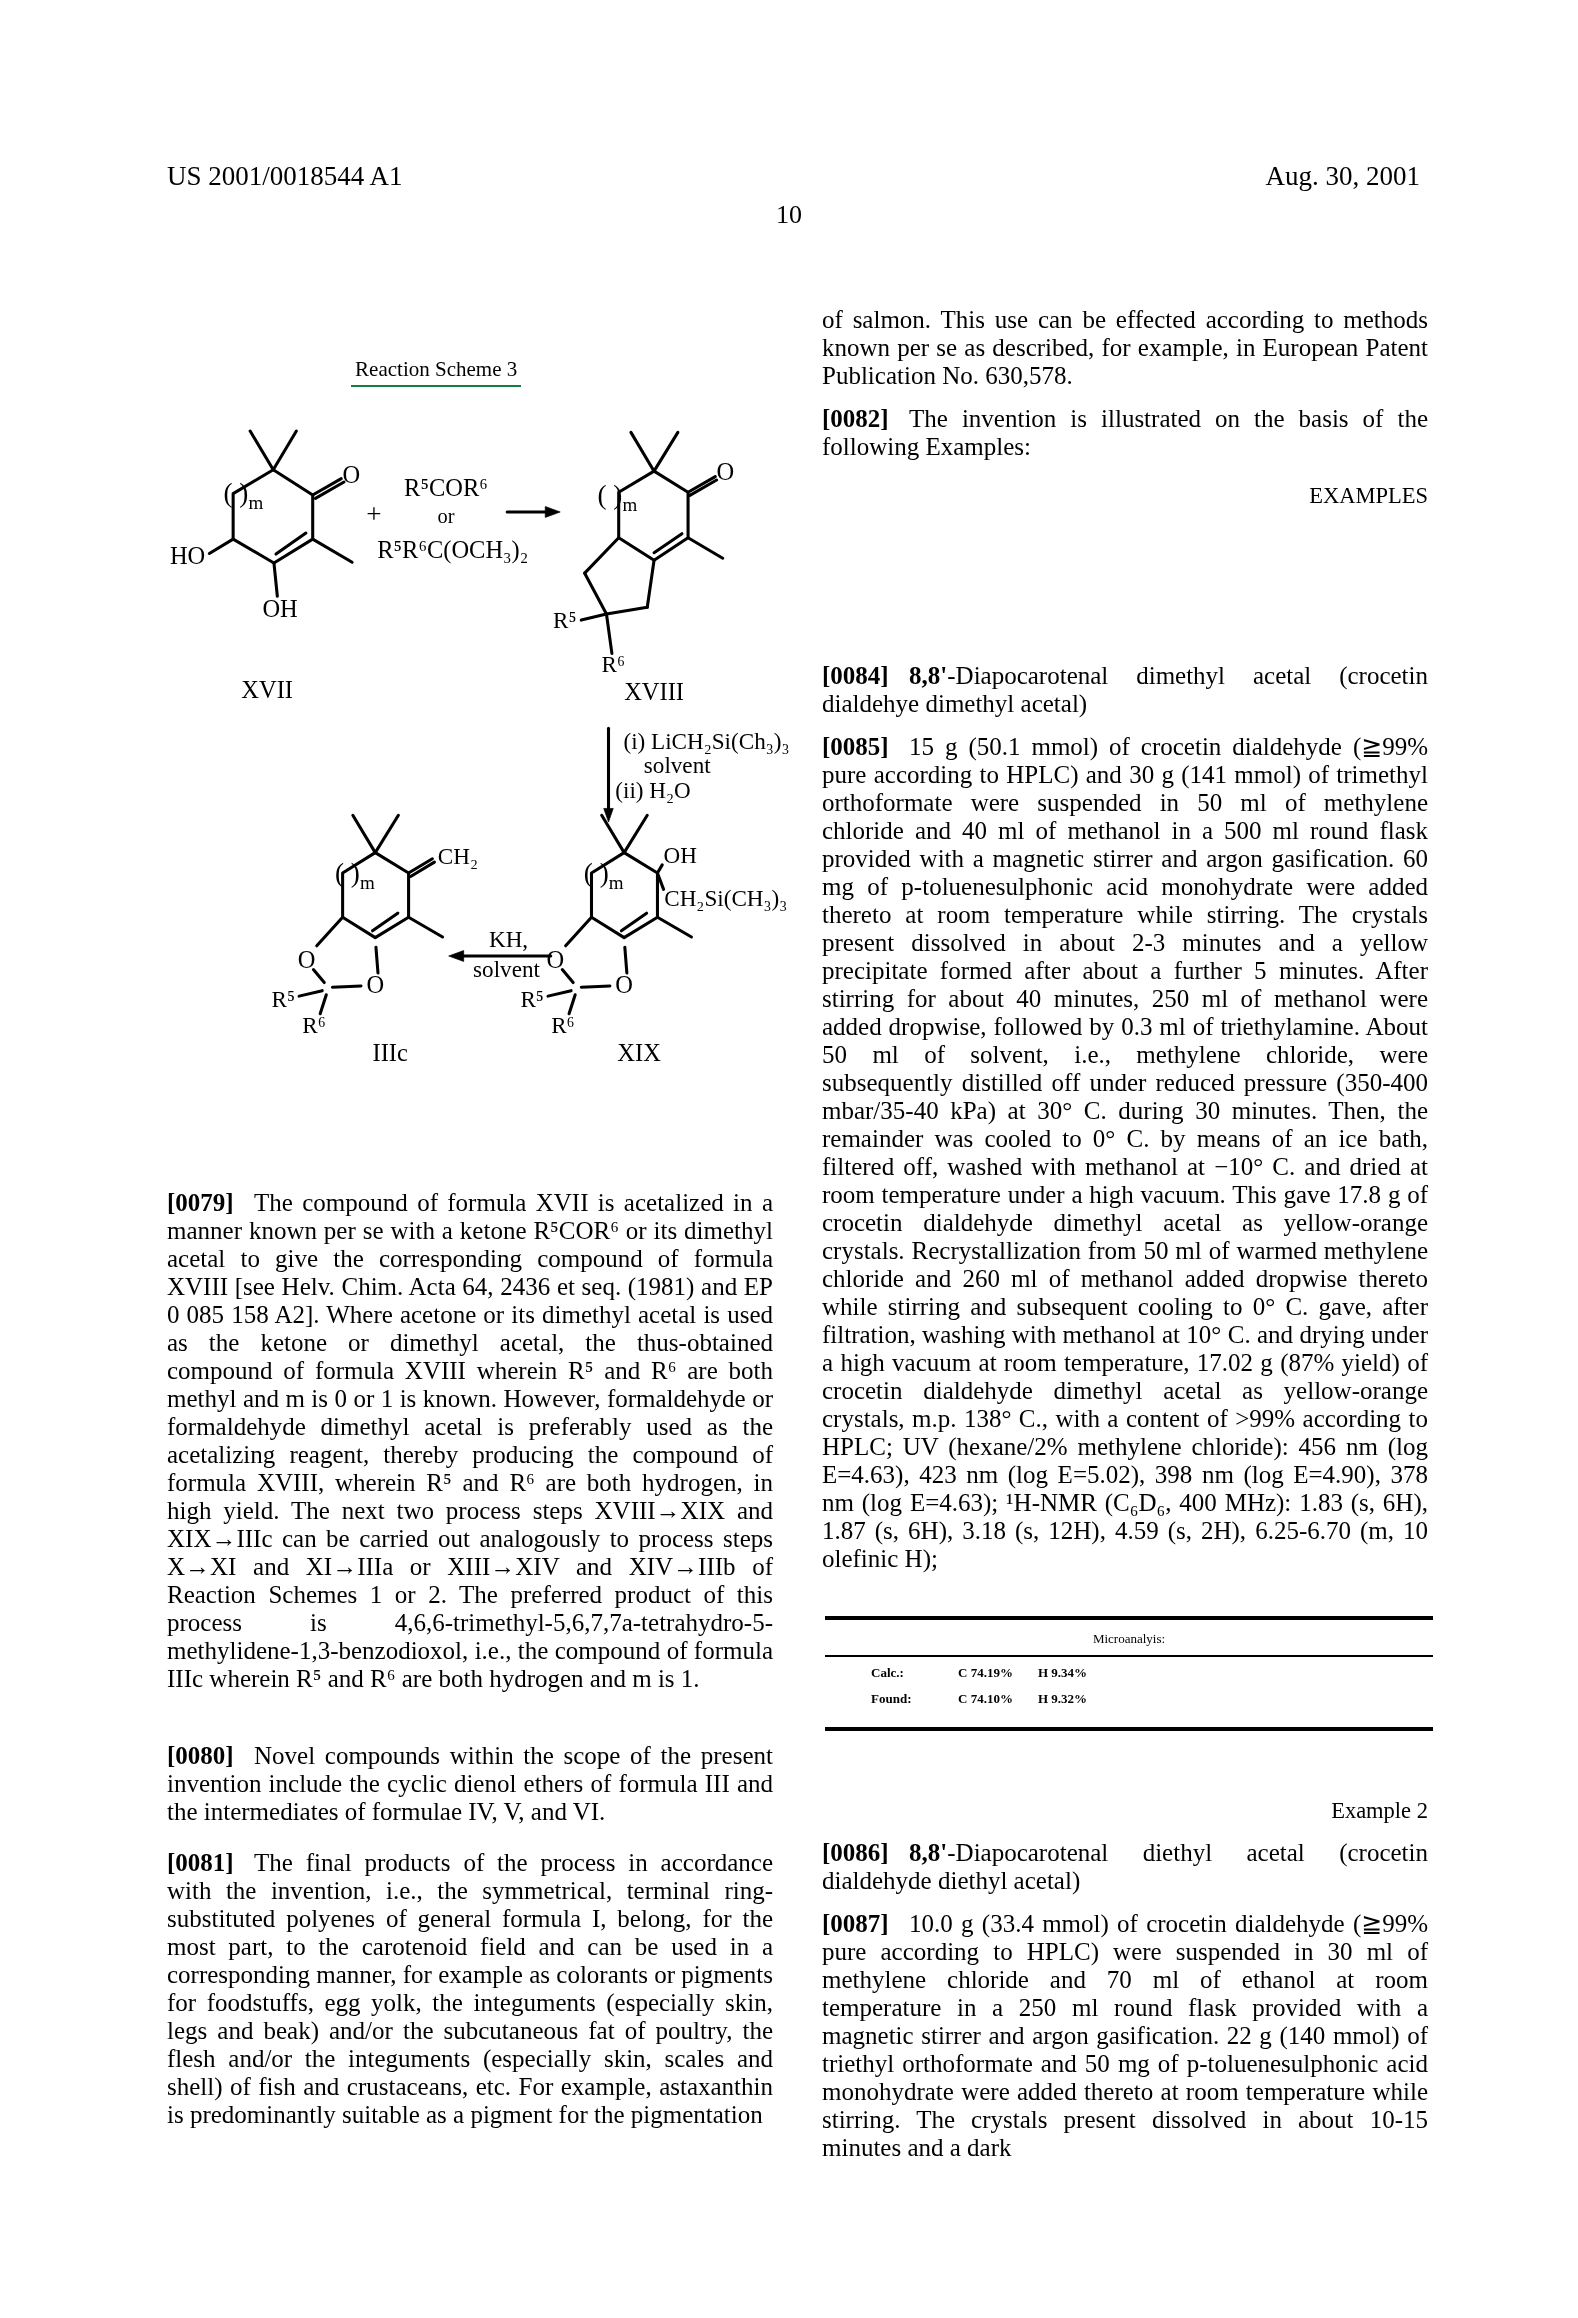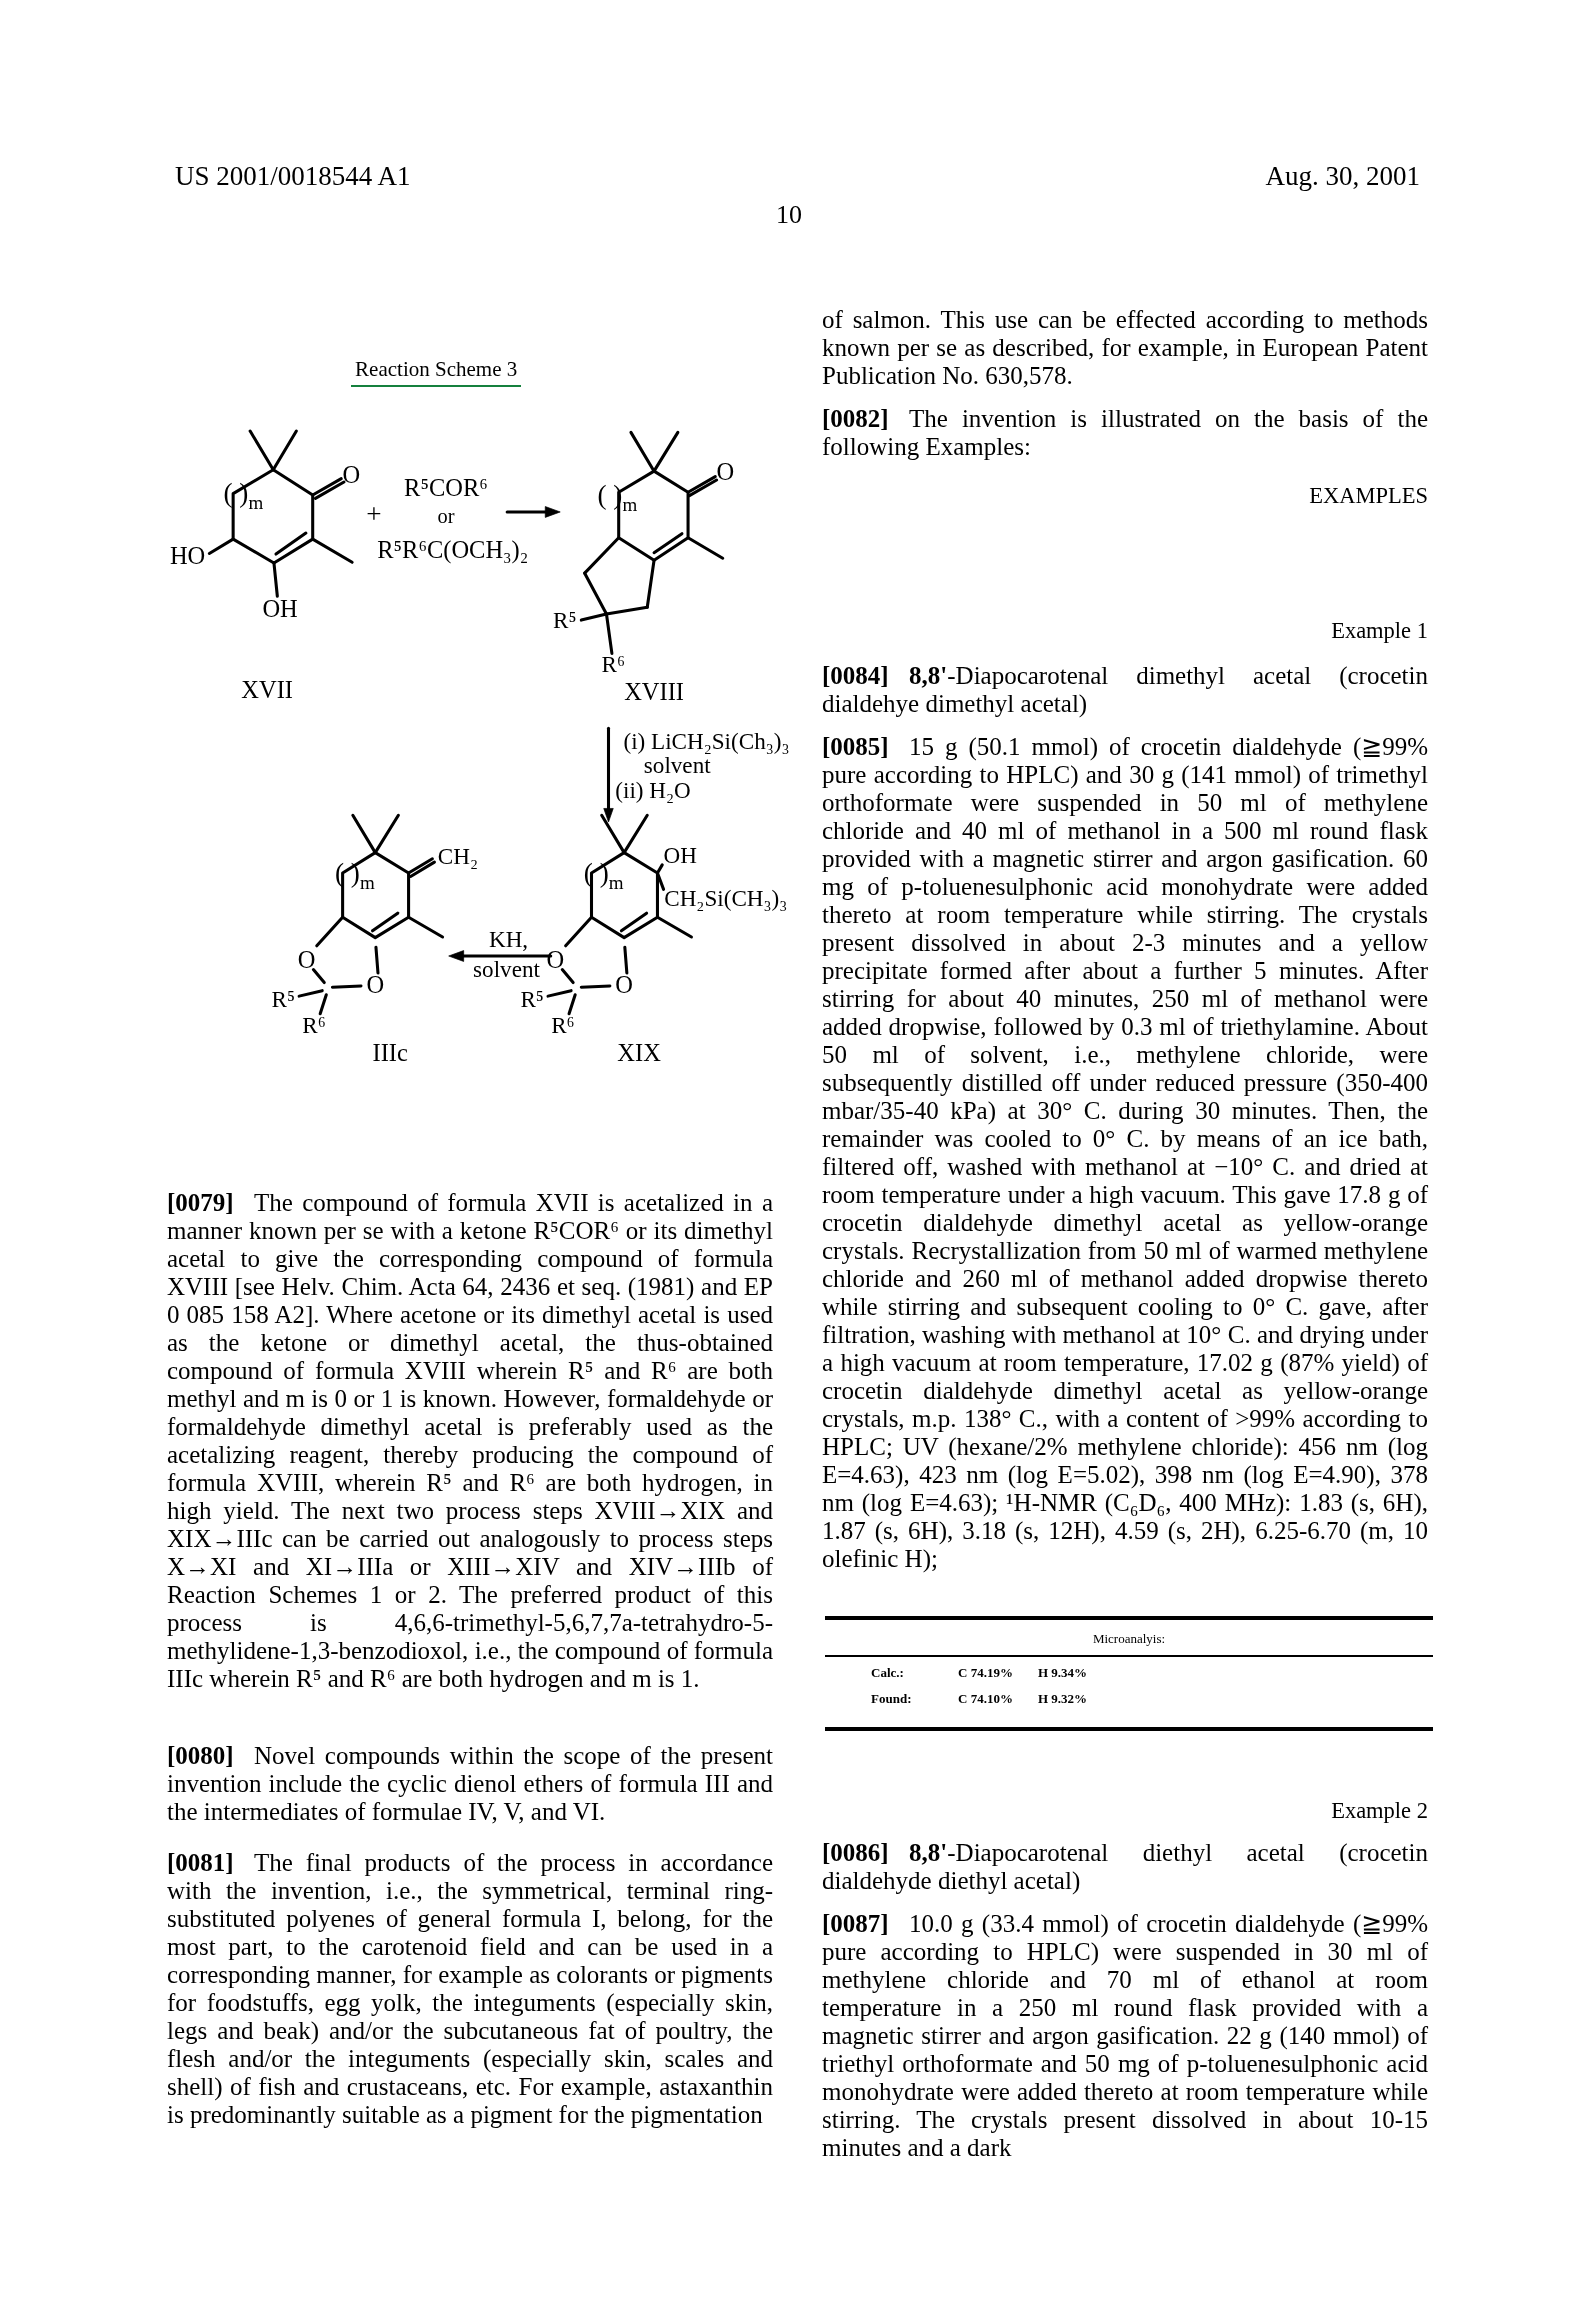--- a/index.html
+++ b/index.html
@@ -1,19 +1,19 @@
 <!DOCTYPE html>
 <html style="font-size:11px"><head>
 <meta charset="utf-8">
 <style>
   html,body{margin:0;padding:0;background:#ffffff;}
   .page{position:relative;width:1578px;height:2319px;background:#fff;color:#000;
         font-family:"Liberation Serif","DejaVu Serif",serif;overflow:hidden;}
   .abs{position:absolute;}
-  .hdr{font-size:27px;white-space:nowrap;margin-left:8px;}
+  .hdr{font-size:27px;white-space:nowrap;}
   .pgnum{width:1578px;text-align:center;font-size:26px;}
   .col{width:606px;font-size:25px;line-height:28px;text-align:justify;}
   .tag{font-weight:bold;margin-right:20.4px;}
   .lead{font-weight:bold;}
   .heading{width:606px;font-size:22.5px;text-align:right;}
   .schtitle{font-size:21px;border-bottom:2px solid #15803d;padding:0 4.1px 3.4px 4.1px;white-space:nowrap;}
   svg line, svg polyline, svg polygon.ring, svg path{stroke:#000;stroke-width:4.5;fill:none;stroke-linecap:round;stroke-linejoin:round;}
   svg polygon.head{fill:#000;stroke:#000;stroke-width:1;}
   svg text{fill:#000;font-family:"Liberation Serif","DejaVu Serif",serif;}
   .st40{font-size:40px;}.st36{font-size:36px;}.st34{font-size:34px;}.st30{font-size:30px;}.st28{font-size:28px;}
@@ -160,21 +160,20 @@
     <span class="tag">[0081]</span><span>The final products of the process in accordance with the invention, i.e., the symmetrical, terminal ring-substituted polyenes of general formula I, belong, for the most part, to the carotenoid field and can be used in a corresponding manner, for example as colorants or pigments for foodstuffs, egg yolk, the integuments (especially skin, legs and beak) and/or the subcutaneous fat of poultry, the flesh and/or the integuments (especially skin, scales and shell) of fish and crustaceans, etc. For example, astaxanthin is predominantly suitable as a pigment for the pigmentation</span>
   </div>
 
   <div class="abs col" style="left:822px;top:306px;">
     <span>of salmon. This use can be effected according to methods known per se as described, for example, in European Patent Publication No. 630,578.</span>
   </div>
   <div class="abs col" style="left:822px;top:405px;">
     <span class="tag">[0082]</span><span>The invention is illustrated on the basis of the following Examples:</span>
   </div>
   <div class="abs heading" style="left:822px;top:483px;">EXAMPLES</div>
-  <div class="abs heading" style="left:822px;top:618px;">Example 1</div>
   <div class="abs col" style="left:822px;top:662px;">
     <span class="tag">[0084]</span><span class="lead">8,8'</span><span>-Diapocarotenal dimethyl acetal (crocetin dialdehye dimethyl acetal)</span>
   </div>
   <div class="abs col" style="left:822px;top:733px;">
     <span class="tag">[0085]</span><span>15 g (50.1 mmol) of crocetin dialdehyde (≧99% pure according to HPLC) and 30 g (141 mmol) of trimethyl orthoformate were suspended in 50 ml of methylene chloride and 40 ml of methanol in a 500 ml round flask provided with a magnetic stirrer and argon gasification. 60 mg of p-toluenesulphonic acid monohydrate were added thereto at room temperature while stirring. The crystals present dissolved in about 2-3 minutes and a yellow precipitate formed after about a further 5 minutes. After stirring for about 40 minutes, 250 ml of methanol were added dropwise, followed by 0.3 ml of triethylamine. About 50 ml of solvent, i.e., methylene chloride, were subsequently distilled off under reduced pressure (350-400 mbar/35-40 kPa) at 30° C. during 30 minutes. Then, the remainder was cooled to 0° C. by means of an ice bath, filtered off, washed with methanol at −10° C. and dried at room temperature under a high vacuum. This gave 17.8 g of crocetin dialdehyde dimethyl acetal as yellow-orange crystals. Recrystallization from 50 ml of warmed methylene chloride and 260 ml of methanol added dropwise thereto while stirring and subsequent cooling to 0° C. gave, after filtration, washing with methanol at 10° C. and drying under a high vacuum at room temperature, 17.02 g (87% yield) of crocetin dialdehyde dimethyl acetal as yellow-orange crystals, m.p. 138° C., with a content of &gt;99% according to HPLC; UV (hexane/2% methylene chloride): 456 nm (log E=4.63), 423 nm (log E=5.02), 398 nm (log E=4.90), 378 nm (log E=4.63); ¹H-NMR (C₆D₆, 400 MHz): 1.83 (s, 6H), 1.87 (s, 6H), 3.18 (s, 12H), 4.59 (s, 2H), 6.25-6.70 (m, 10 olefinic H);</span>
   </div>
 
   <div class="abs mtable" style="left:825px;top:1616px;width:608px;">
     <div class="mtable-title">Microanalyis:</div>
     <div class="mtable-rows">

